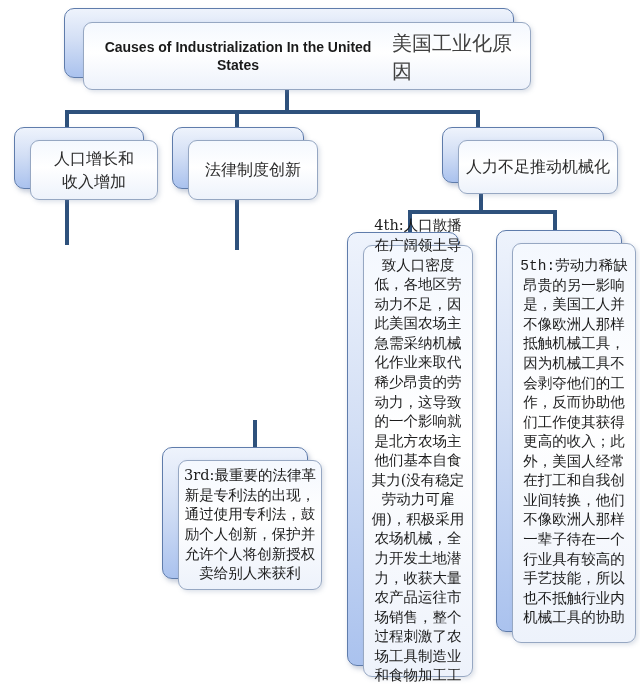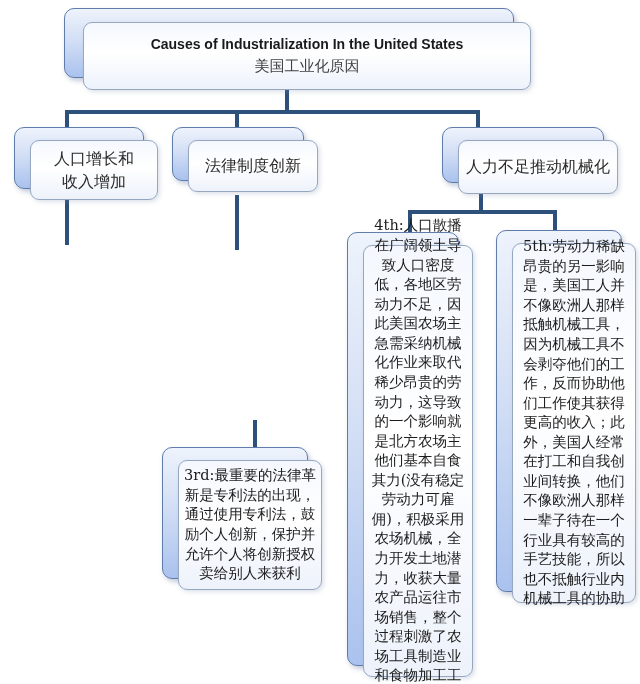--- a/index.html
+++ b/index.html
@@ -20,50 +20,50 @@
     background:linear-gradient(180deg,#eef3fc 0%,#d3dff5 45%,#aac2ee 100%);
     border:1px solid #5f7cab;
     box-shadow:2px 3px 5px rgba(90,110,150,.35);
   }
   .front{
     position:absolute;left:0;top:0;right:0;bottom:0;
     border-radius:9px;
     background:linear-gradient(180deg,#f4f8fe 0%,#ffffff 45%,#edf2fb 100%);
     border:1px solid #96a7c2;
     box-shadow:2px 2px 4px rgba(120,140,170,.25);
-    display:flex;flex-direction:column;align-items:center;justify-content:center;
+    display:flex;flex-direction:row;align-items:center;justify-content:center;
     box-sizing:border-box;
   }
   
   .node-title{left:83px;top:22px;width:448px;height:68px;}
   .node-title .back{left:-19px;top:-14px;}
   .title-en{
     font-family:"Liberation Sans","DejaVu Sans",sans-serif;
     font-weight:bold;font-size:14px;color:#1a1a1a;line-height:1.3;text-align:center;
   }
-  .title-zh{font-size:15px;color:#404040;line-height:1.4;text-align:center;margin-top:2px;}
+  .title-zh{font-size:20px;color:#404040;line-height:1.4;margin-top:2px;}
   
   .branch-label{
     font-size:16px;color:#2b2b2b;text-align:center;line-height:1.45;
     white-space:pre-line;
   }
   .node-branch-1{left:30px;top:140px;width:104px;height:60px;padding-left:24px;}
-  .node-branch-2{left:188px;top:140px;width:130px;height:52px;}
+  .node-branch-2{left:188px;top:140px;width:130px;height:60px;}
   .node-branch-3{left:418px;top:140px;width:160px;height:54px;margin-left:40px;}
   
   .leaf-text{
     font-size:14.5px;color:#1c1c1c;text-align:center;line-height:1.35;
     word-break:break-all;
   }
   .node-leaf .front{padding:4px 5px;}
   .node-leaf-1{left:22px;top:238px;width:126px;height:212px;}
   .node-leaf-2{left:178px;top:245px;width:144px;height:184px;}
   .node-leaf-3{left:178px;top:460px;width:144px;height:130px;}
   .node-leaf-4{left:363px;top:245px;width:110px;height:432px;}
-  .node-leaf-5{left:512px;top:243px;width:124px;height:360px;}
+  .node-leaf-5{left:512px;top:243px;width:124px;height:400px;font-family:Liberation Mono, monospace;}
 </style>
 </head>
 <body>
 
 <div class="canvas">
 
   <div class="conn" style="left:285px;top:86px;width:4px;height:28px;"></div>
   <div class="conn" style="left:65px;top:110px;width:415px;height:4px;"></div>
   <div class="conn" style="left:65px;top:110px;width:4px;height:35px;"></div>
   <div class="conn" style="left:235px;top:110px;width:4px;height:35px;"></div>

